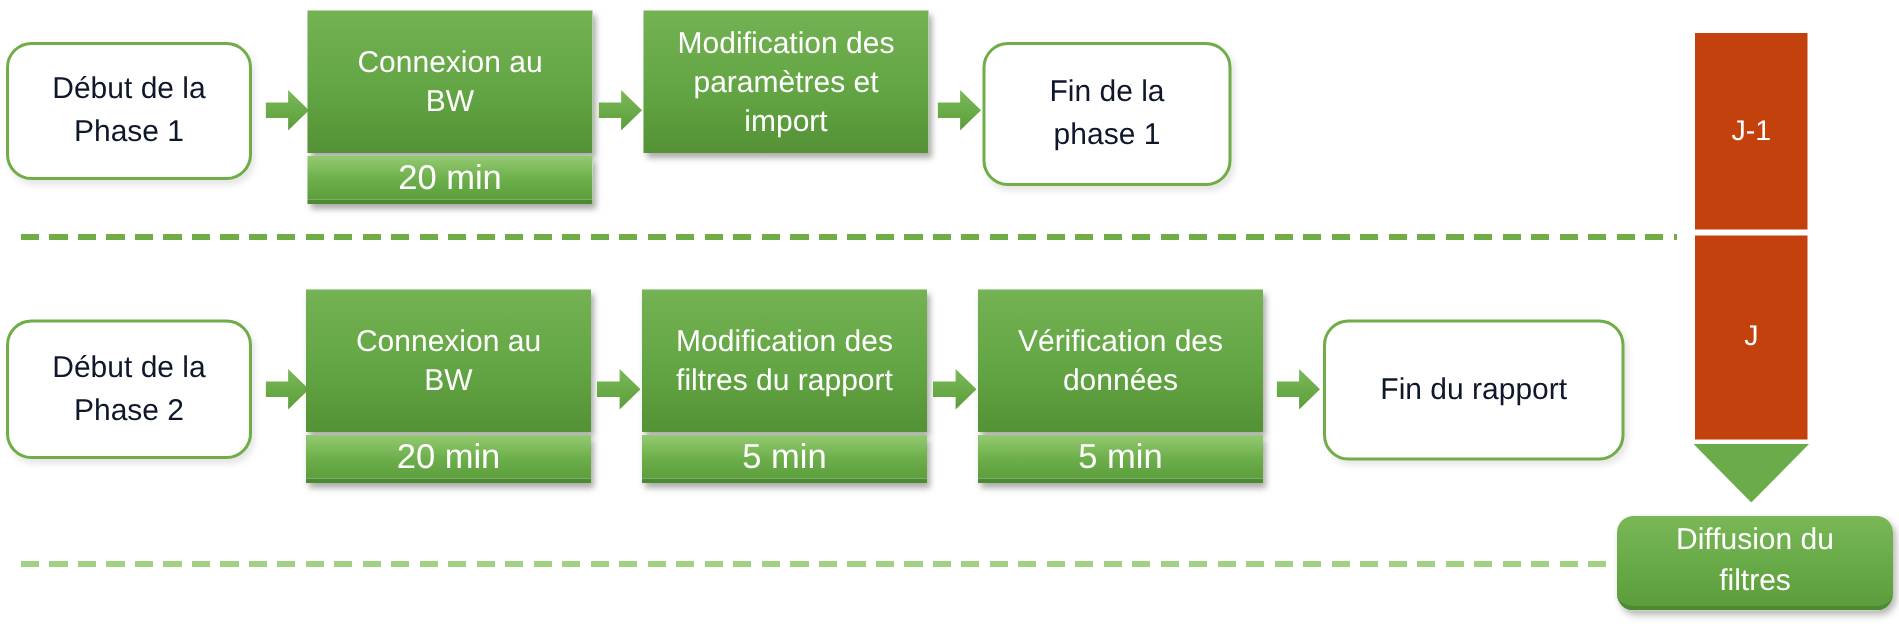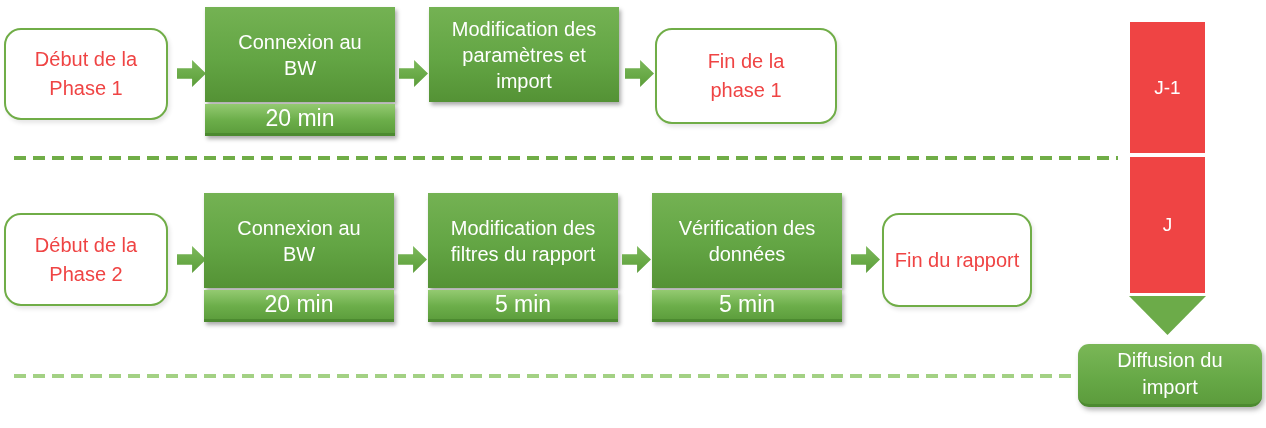--- a/index.html
+++ b/index.html
@@ -4,21 +4,21 @@
 <style>
   html,body{margin:0;padding:0;background:#ffffff;}
   .canvas{
     position:relative;width:1266px;height:428px;background:#ffffff;
     font-family:"Liberation Sans",sans-serif;overflow:hidden;
   }
   
   .terminal{
     position:absolute;background:#ffffff;border:2px solid #70ad47;border-radius:17px;
     display:flex;align-items:center;justify-content:center;text-align:center;
-    color:#ef4444;font-size:20px;line-height:1.45;white-space:pre-line;
+    color:#0f172a;font-size:20px;line-height:1.45;white-space:pre-line;
     box-shadow:2px 3px 4px rgba(0,0,0,0.10);box-sizing:border-box;
   }
   
   .step{position:absolute;width:190px;display:flex;flex-direction:column;}
   .step-title{
     height:95px;background:linear-gradient(180deg,#74b253 0%,#63a544 55%,#549235 100%);
     color:#ffffff;display:flex;align-items:center;justify-content:center;text-align:center;
     font-size:20px;line-height:1.3;white-space:pre-line;
     box-shadow:2px 3px 4px rgba(70,70,70,0.45);
   }
@@ -34,21 +34,21 @@
     position:absolute;width:29px;height:27px;
     background:linear-gradient(180deg,#7cb85b 0%,#68a946 60%,#5c9c3b 100%);
     clip-path:polygon(0 31%,52% 31%,52% 0,100% 50%,52% 100%,52% 69%,0 69%);
   }
   
   .dash{position:absolute;height:4px;}
   .dash-strong{background:repeating-linear-gradient(90deg,#70ad47 0 12px,transparent 12px 19px);}
   .dash-light{background:repeating-linear-gradient(90deg,#a3d184 0 12px,transparent 12px 19px);}
   
   .vseg{
-    position:absolute;left:1130px;width:75px;background:#ef4444;
+    position:absolute;left:1130px;width:75px;background:#c2410c;
     color:#ffffff;display:flex;align-items:center;justify-content:center;font-size:19px;
   }
   .vhead{
     position:absolute;left:1129px;top:296px;width:77px;height:39px;background:#6cab49;
     clip-path:polygon(0 0,100% 0,50% 100%);
   }
   
   .outcome{
     position:absolute;left:1078px;top:344px;width:184px;height:63px;border-radius:11px;
     background:linear-gradient(180deg,#7ab757 0%,#66a846 60%,#5c9c3c 100%);
@@ -77,21 +77,21 @@
   <div class="arrow" style="left:399px;top:60px;"></div>
 
   <div class="step" style="left:429px;top:7px;">
     <div class="step-title">Modification des
 paramètres et
 import</div>
   </div>
 
   <div class="arrow" style="left:625px;top:60px;"></div>
 
-  <div class="terminal" style="left:655px;top:28px;width:182px;height:96px;">Fin de la
+  <div class="terminal" style="left:655px;top:28px;width:166px;height:96px;">Fin de la
 phase 1</div>
 
   <div class="dash dash-strong" style="left:14px;top:156px;width:1104px;"></div>
 
   <div class="terminal" style="left:4px;top:213px;width:164px;height:93px;">Début de la
 Phase 2</div>
 
   <div class="arrow" style="left:177px;top:246px;"></div>
 
   <div class="step" style="left:204px;top:193px;">
@@ -111,26 +111,26 @@
   <div class="arrow" style="left:622px;top:246px;"></div>
 
   <div class="step" style="left:652px;top:193px;">
     <div class="step-title">Vérification des
 données</div>
     <div class="step-duration">5 min</div>
   </div>
 
   <div class="arrow" style="left:851px;top:246px;"></div>
 
-  <div class="terminal" style="left:882px;top:213px;width:150px;height:94px;">Fin du rapport</div>
+  <div class="terminal" style="left:882px;top:213px;width:201px;height:94px;">Fin du rapport</div>
 
   <div class="dash dash-light" style="left:14px;top:374px;width:1062px;"></div>
 
   <div class="vseg" style="top:22px;height:131px;">J-1</div>
 
   <div class="vseg" style="top:157px;height:136px;">J</div>
 
   <div class="vhead"></div>
 
   <div class="outcome">Diffusion du
-import</div>
+filtres</div>
 
 </div>
 
 </body></html>

